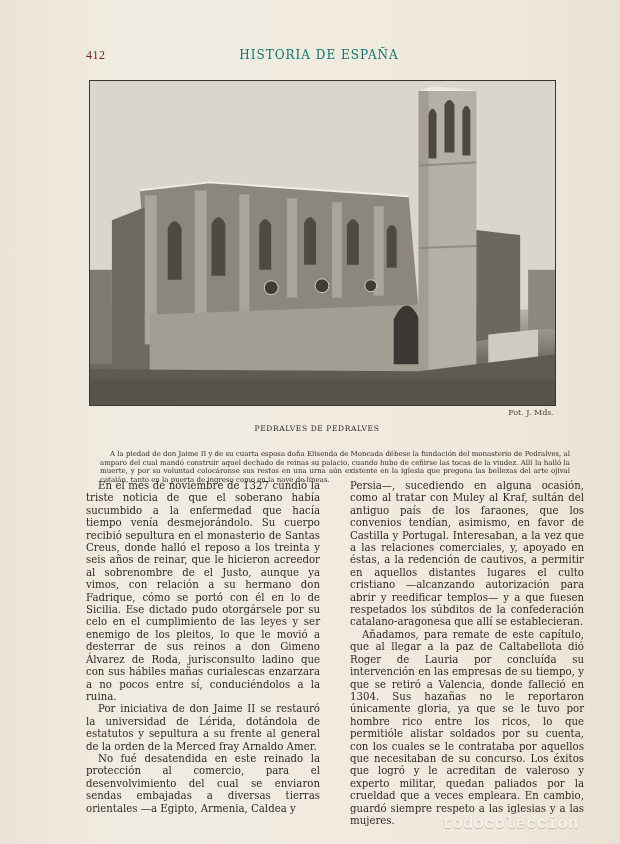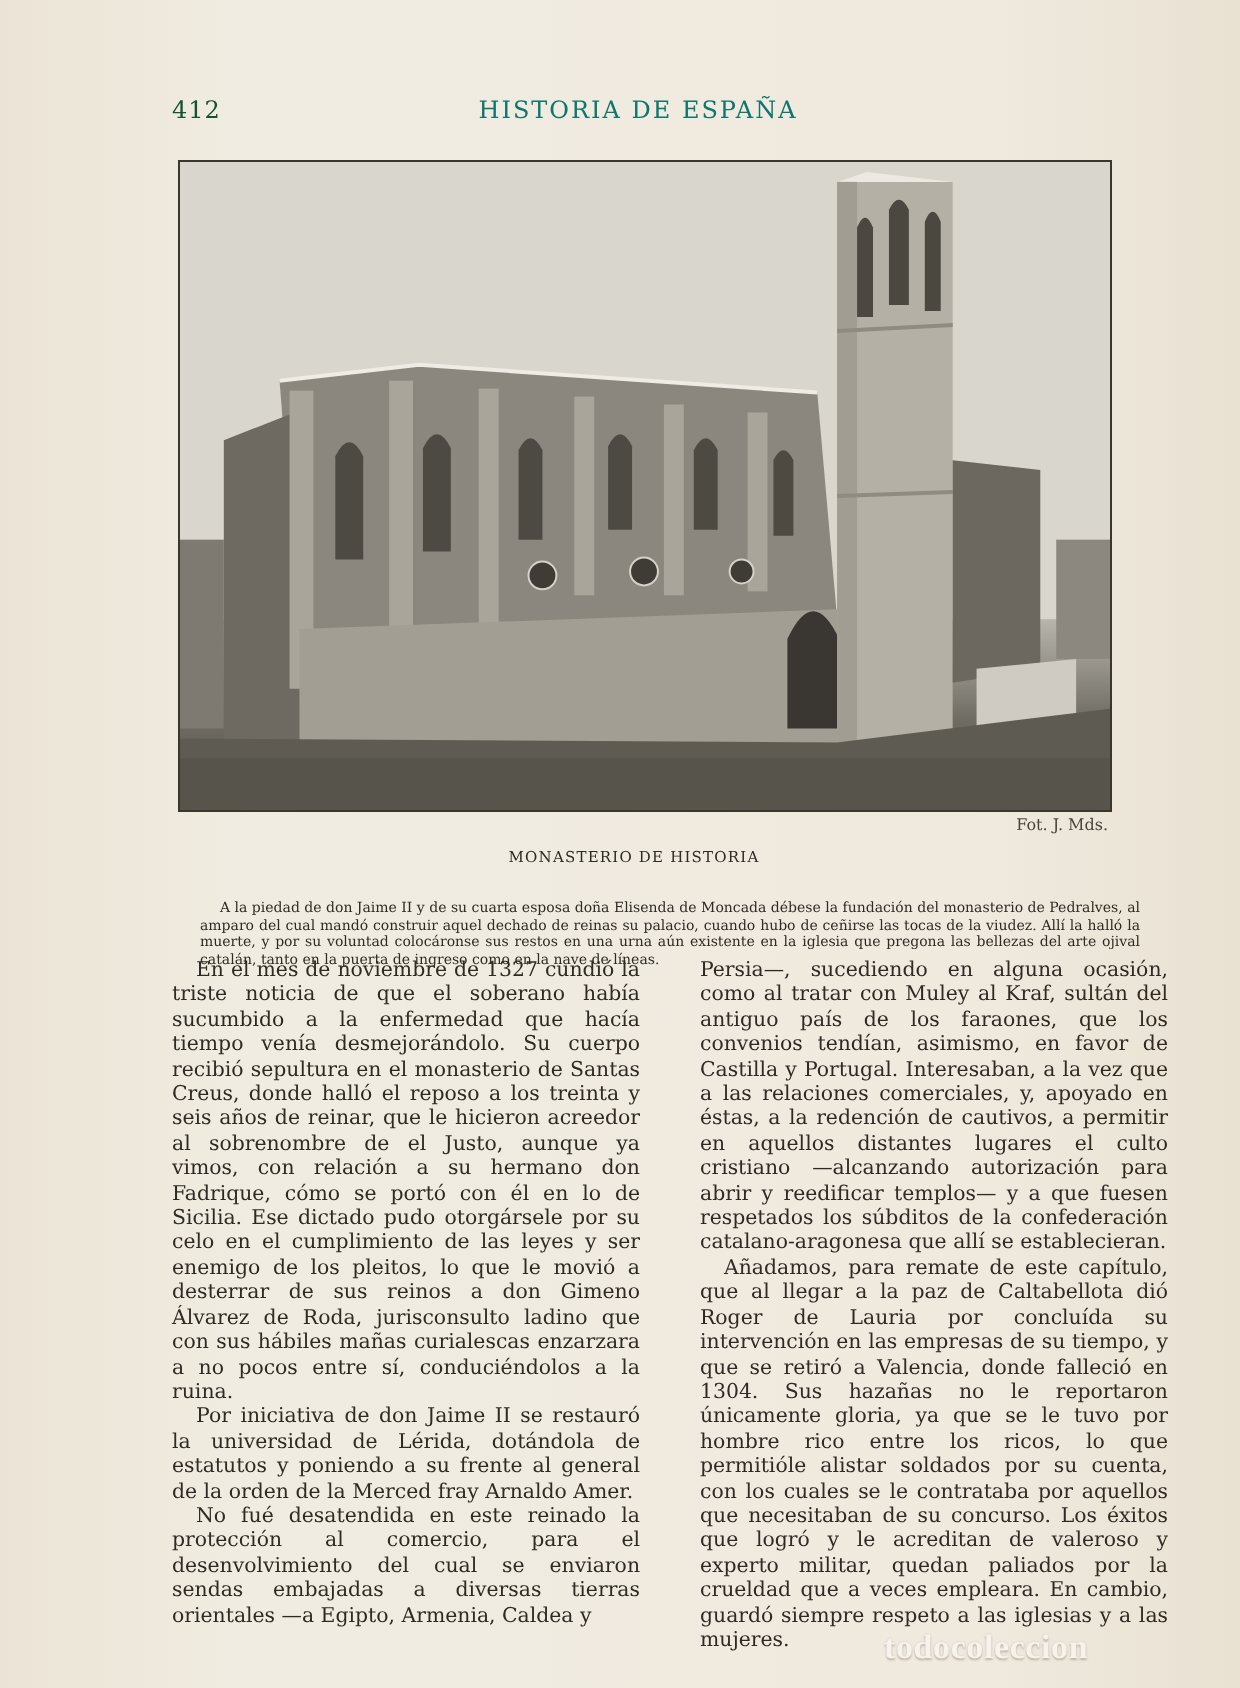--- a/index.html
+++ b/index.html
@@ -5,21 +5,21 @@
   html, body { margin: 0; padding: 0; }
   body {
     width: 620px; height: 844px; overflow: hidden; position: relative;
     background: #efe9dd;
     background-image: linear-gradient(90deg, #ebe4d6 0%, #f1ece1 20%, #efe9de 80%, #e9e2d3 100%);
     font-family: "DejaVu Serif", "Liberation Serif", serif;
     color: #2f2a24;
   }
   .page-num {
     position: absolute; left: 86px; top: 48px;
-    font-size: 12px; letter-spacing: 0.5px; color: #14532d;
+    font-size: 12px; letter-spacing: 0.5px; color: #7f1d1d; font-family: Liberation Serif, serif;
   }
   .running-title {
     position: absolute; left: 0; right: 0; top: 48px; text-align: center;
     font-size: 12px; letter-spacing: 1px; color: #0f766e; padding-left: 18px;
   }
   .photo {
     position: absolute; left: 89px; top: 80px; width: 467px; height: 326px;
     border: 1px solid #3b372f; box-sizing: border-box; overflow: hidden;
     background: linear-gradient(180deg, #d8d5cd 0%, #d1cec6 55%, #c4c1b8 68%, #6f6c64 86%, #555249 100%);
   }
@@ -39,21 +39,21 @@
   .col {
     position: absolute; top: 480px; width: 234px;
     font-size: 10.2px; line-height: 12.4px; text-align: justify; color: #2f2a24;
   }
   .col.left { left: 86px; }
   .col.right { left: 322px; margin-left: 28px; }
   .col p { margin: 0; text-indent: 12px; hyphens: manual; }
   .col p.cont { text-indent: 0; }
   .watermark {
     position: absolute; left: 442px; top: 814px;
-    font-family: Liberation Serif, serif; font-weight: bold; font-size: 17px;
+    font-family: Liberation Mono, monospace; font-weight: bold; font-size: 17px;
     color: #f7f3ec; letter-spacing: 0.3px;
     text-shadow: 0 0 1px #cfc7b8, 0 1px 1px #bdb4a4;
   }
 </style>
 </head>
 <body>
 
 <div class="page-num">412</div>
 <div class="running-title">HISTORIA DE ESPAÑA</div>
 
@@ -113,26 +113,26 @@
 
     <polygon points="388,150 432,155 432,255 388,262" fill="#6c6860"></polygon>
     <polygon points="400,255 450,250 450,282 400,285" fill="#cfcbc2"></polygon>
 
     <polygon points="0,290 330,292 467,275 467,326 0,326" fill="#5e5b53"></polygon>
     <rect x="0" y="300" width="467" height="26" fill="#55524a" opacity="0.8"></rect>
   </svg>
 </div>
 
 <div class="photo-credit">Fot. J. Mds.</div>
-<div class="caption-title">MONASTERIO DE HISTORIA</div>
+<div class="caption-title">PEDRALVES DE PEDRALVES</div>
 <p class="caption-body">A la piedad de don Jaime II y de su cuarta esposa doña Elisenda de Moncada débese la fundación del monasterio de Pedralves, al amparo del cual mandó construir aquel dechado de reinas su palacio, cuando hubo de ceñirse las tocas de la viudez. Allí la halló la muerte, y por su voluntad colocáronse sus restos en una urna aún existente en la iglesia que pregona las bellezas del arte ojival catalán, tanto en la puerta de ingreso como en la nave de líneas.</p>
 
 <div class="col left">
   <p>En el mes de noviembre de 1327 cundió la triste noticia de que el soberano había sucumbido a la enfermedad que hacía tiempo venía desmejorándolo. Su cuerpo recibió sepultura en el monasterio de Santas Creus, donde halló el reposo a los treinta y seis años de reinar, que le hicieron acreedor al sobrenombre de el Justo, aunque ya vimos, con relación a su hermano don Fadrique, cómo se portó con él en lo de Sicilia. Ese dictado pudo otorgársele por su celo en el cumplimiento de las leyes y ser enemigo de los pleitos, lo que le movió a desterrar de sus reinos a don Gimeno Álvarez de Roda, jurisconsulto ladino que con sus hábiles mañas curialescas enzarzara a no pocos entre sí, conduciéndolos a la ruina.</p>
-  <p>Por iniciativa de don Jaime II se restauró la universidad de Lérida, dotándola de estatutos y poniendo a su frente al general de la orden de la Merced fray Arnaldo Amer.</p>
+  <p>Por iniciativa de don Jaime II se restauró la universidad de Lérida, dotándola de estatutos y sepultura a su frente al general de la orden de la Merced fray Arnaldo Amer.</p>
   <p>No fué desatendida en este reinado la protección al comercio, para el desenvolvimiento del cual se enviaron sendas embajadas a diversas tierras orientales —a Egipto, Armenia, Caldea y</p>
 </div>
 
 <div class="col right">
   <p class="cont">Persia—, sucediendo en alguna ocasión, como al tratar con Muley al Kraf, sultán del antiguo país de los faraones, que los convenios tendían, asimismo, en favor de Castilla y Portugal. Interesaban, a la vez que a las relaciones comerciales, y, apoyado en éstas, a la redención de cautivos, a permitir en aquellos distantes lugares el culto cristiano —alcanzando autorización para abrir y reedificar templos— y a que fuesen respetados los súbditos de la confederación catalano-aragonesa que allí se establecieran.</p>
   <p>Añadamos, para remate de este capítulo, que al llegar a la paz de Caltabellota dió Roger de Lauria por concluída su intervención en las empresas de su tiempo, y que se retiró a Valencia, donde falleció en 1304. Sus hazañas no le reportaron únicamente gloria, ya que se le tuvo por hombre rico entre los ricos, lo que permitióle alistar soldados por su cuenta, con los cuales se le contrataba por aquellos que necesitaban de su concurso. Los éxitos que logró y le acreditan de valeroso y experto militar, quedan paliados por la crueldad que a veces empleara. En cambio, guardó siempre respeto a las iglesias y a las mujeres.</p>
 </div>
 
 <div class="watermark">todocoleccion</div>
 

